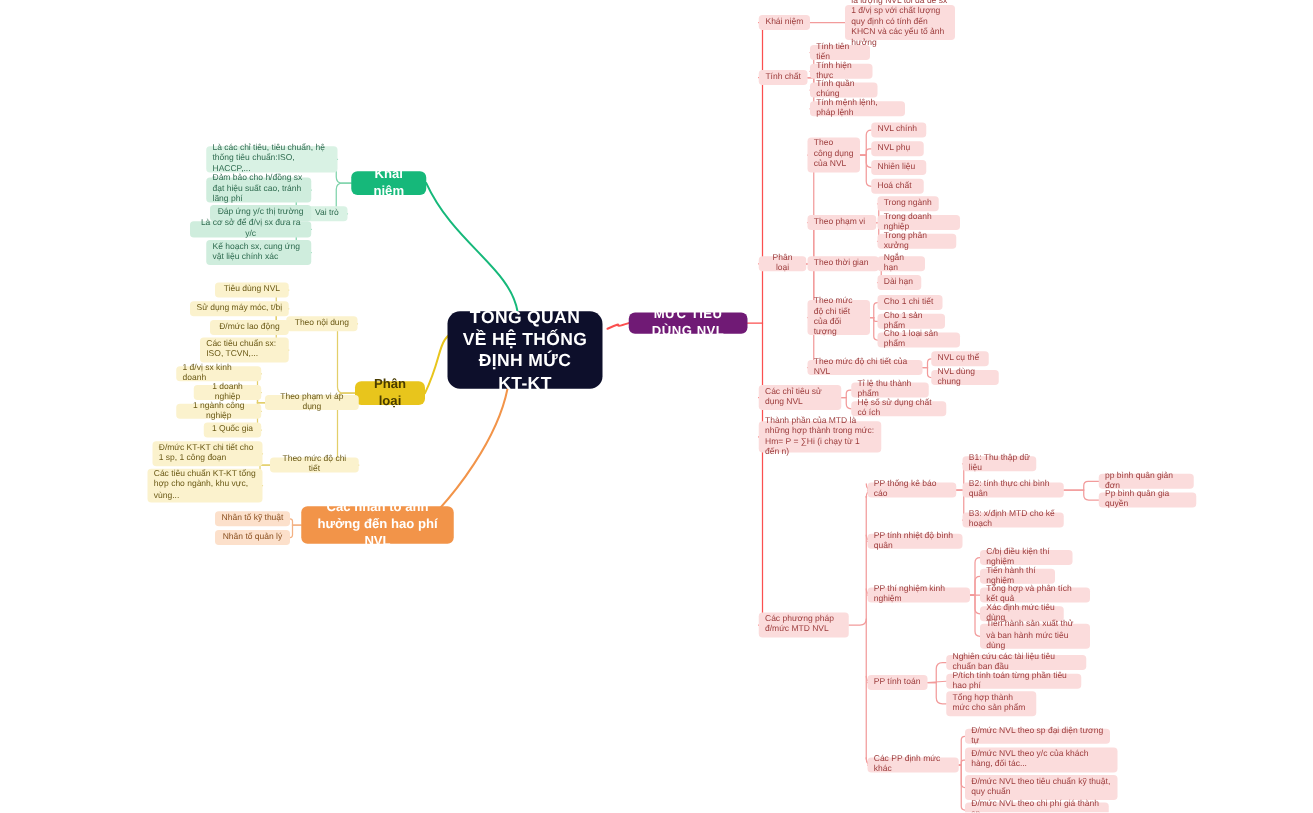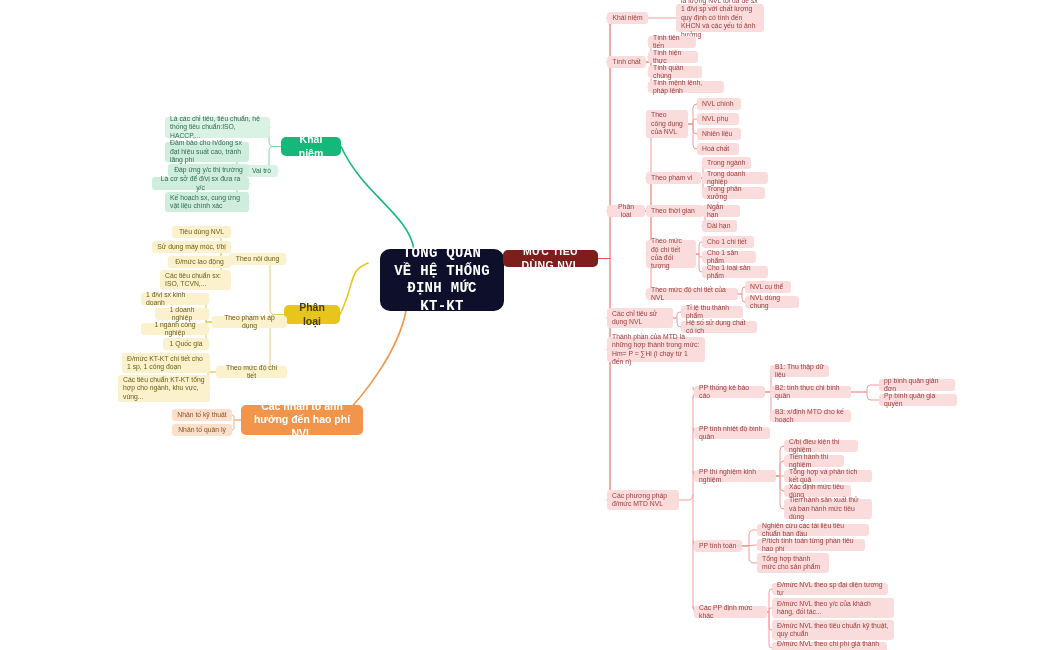--- a/index.html
+++ b/index.html
@@ -13,21 +13,21 @@
   
   .central{background:#0d0f2b;color:#ffffff;border-radius:10px;
            font-size:14px;font-weight:bold;letter-spacing:.3px;
            padding:10px 12px;justify-content:center;text-align:center;}
 
   
   .main-chip{font-size:10.5px;font-weight:bold;padding:5px 9px;justify-content:center;text-align:center;border-radius:5px;}
   .chip-green{background:#16b87a;color:#ffffff;}
   .chip-yellow{background:#e8c51c;color:#4a3c00;}
   .chip-orange{background:#f29449;color:#ffffff;}
-  .chip-red{background:#7f1d1d;color:#ffffff;letter-spacing:.4px;}
+  .chip-red{background:#701a75;color:#ffffff;letter-spacing:.4px;}
 
   
   .leaf{font-size:6.8px;padding:3px 5px;border-radius:3px;}
   .leaf-green{background:#d9f2e4;color:#2e6b4f;}
   .leaf-green2{background:#cfeddd;color:#2e6b4f;}
   .leaf-yellow{background:#fbf2cd;color:#6b5a17;}
   .leaf-orange{background:#fce0cb;color:#8a5020;}
   .leaf-red{background:#fbdcdc;color:#9c3b3b;}
   .mid-red{background:#fbdcdc;color:#9c3b3b;}
 
@@ -121,21 +121,21 @@
       <path d="M776,476 L780,476 Q780,476 780,480 L780,505 Q780,509 784,509 L784,509" fill="none" stroke="#f29b9b" stroke-width="1" stroke-linecap="round"></path>
       <path d="M742,546 L749,546 Q749,546 749,541 L749,535 Q749,530 754,530 L757,530" fill="none" stroke="#f29b9b" stroke-width="1" stroke-linecap="round"></path>
       <path d="M742,546 L757,545" fill="none" stroke="#f29b9b" stroke-width="1" stroke-linecap="round"></path>
       <path d="M742,546 L749,546 Q749,546 749,551 L749,558 Q749,563 754,563 L757,563" fill="none" stroke="#f29b9b" stroke-width="1" stroke-linecap="round"></path>
       <path d="M767,612 L769,612 Q769,612 769,609 L769,592 Q769,589 772,589 L772,589" fill="none" stroke="#f29b9b" stroke-width="1" stroke-linecap="round"></path>
       <path d="M767,612 L769,612 Q769,612 769,610 L769,610 Q769,608 771,608 L772,608" fill="none" stroke="#f29b9b" stroke-width="1" stroke-linecap="round"></path>
       <path d="M767,612 L769,612 Q769,612 769,615 L769,627 Q769,630 772,630 L772,630" fill="none" stroke="#f29b9b" stroke-width="1" stroke-linecap="round"></path>
       <path d="M767,612 L769,612 Q769,612 769,615 L769,645 Q769,648 772,648 L772,648" fill="none" stroke="#f29b9b" stroke-width="1" stroke-linecap="round"></path>
     </svg>
 
-  <div class="node central" style="left:380px;top:249px;width:124px;height:62px;font-family:Liberation Mono, monospace;">
+  <div class="node central" style="left:358px;top:249px;width:124px;height:62px;">
     <span class="txt t-center">TỔNG QUAN VỀ HỆ THỐNG ĐỊNH MỨC KT-KT</span>
   </div>
 
   <div class="node main-chip chip-green" style="left:281px;top:137px;width:60px;height:19px;">
     <span class="txt t-center">Khái niệm</span>
   </div>
 
   <div class="node leaf leaf-green t-left" style="left:165px;top:117px;width:105px;height:21px;">
     <span class="txt">Là các chỉ tiêu, tiêu chuẩn, hệ thống tiêu chuẩn:ISO, HACCP,...</span>
   </div>

